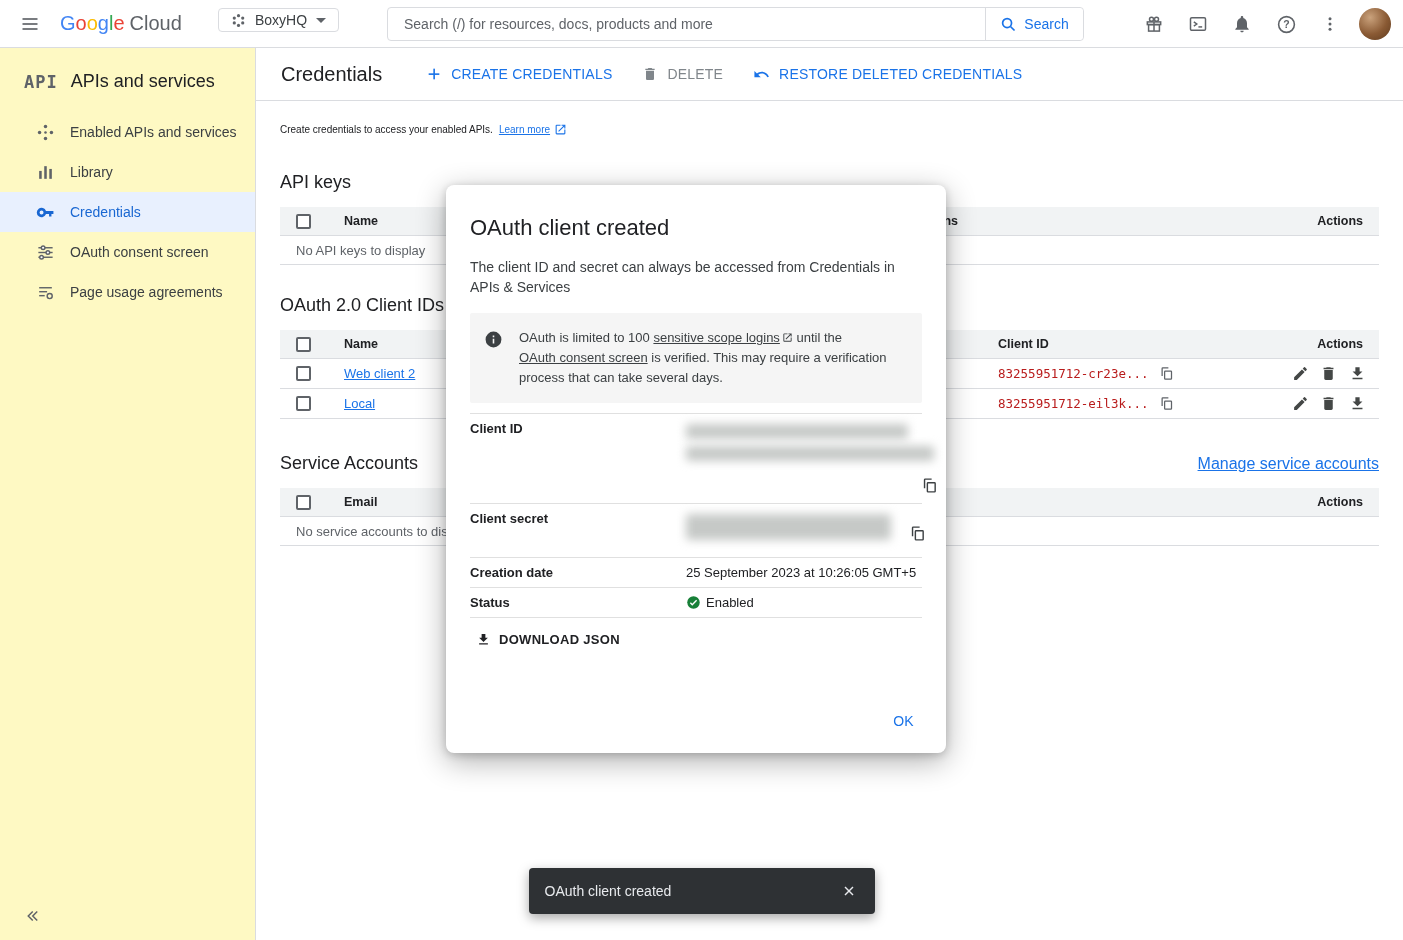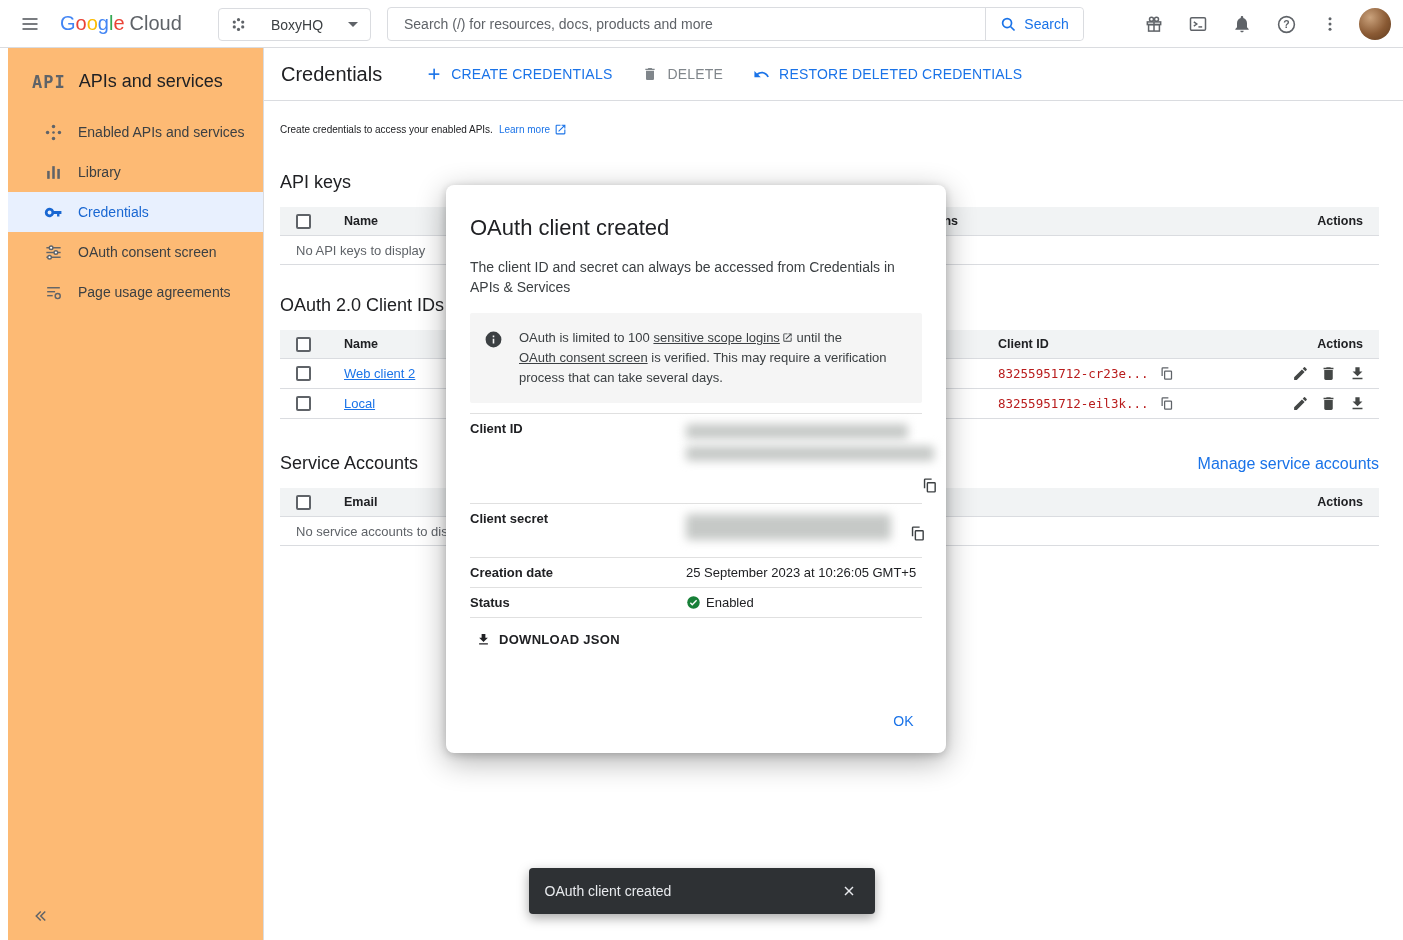--- a/index.html
+++ b/index.html
@@ -9,50 +9,50 @@
   button { font-family:inherit; }
   .iconbtn { background:none; border:none; cursor:pointer; color:#5f6368; display:flex; align-items:center; justify-content:center; }
 
   
   .topbar { position:absolute; top:0; left:0; right:0; height:48px; background:#fff; border-bottom:1px solid #dadce0; display:flex; align-items:center; z-index:10; }
   .hamburger { width:48px; height:48px; margin-left:6px; }
   .gc-logo { display:flex; align-items:baseline; font-size:20px; cursor:pointer; margin-left:6px; }
   .gl { font-weight:500; }
   .gl-blue{color:#4285F4} .gl-red{color:#EA4335} .gl-yellow{color:#FBBC05} .gl-green{color:#34A853}
   .gl-suffix { color:#5f6368; margin-left:5px; font-weight:400; }
-  .project-picker { position:absolute; left:218px; top:8px; height:33px; border:1px solid #dadce0; border-radius:4px; display:flex; align-items:center; padding:0 12px; gap:25px; cursor:pointer; background:#fff; }
+  .project-picker { position:absolute; left:218px; top:8px; height:24px; border:1px solid #dadce0; border-radius:4px; display:flex; align-items:center; padding:0 12px; gap:9px; cursor:pointer; background:#fff; }
   .proj-name { font-size:14px; color:#3c4043; font-weight:500; }
   .caret { width:0; height:0; border-left:5px solid transparent; border-right:5px solid transparent; border-top:5px solid #5f6368; }
   .searchwrap { position:absolute; left:387px; top:7px; width:697px; height:34px; border:1px solid #dadce0; border-radius:4px; display:flex; align-items:stretch; background:#fff; }
   .searchwrap input { flex:1; border:none; outline:none; padding:0 16px; font-size:14px; color:#3c4043; background:transparent; font-family:inherit; }
   .searchwrap input::placeholder { color:#5f6368; }
   .searchbtn { width:98px; border:none; border-left:1px solid #dadce0; background:#fff; color:#1a73e8; font-weight:500; font-size:14px; display:flex; align-items:center; justify-content:center; gap:7px; cursor:pointer; border-radius:0 4px 4px 0; }
   .topbar-right { position:absolute; right:6px; top:0; height:48px; display:flex; align-items:center; gap:2px; }
   .topbar-right .iconbtn { width:42px; height:42px; }
   .avatar { width:32px; height:32px; border-radius:50%; background:radial-gradient(circle at 35% 30%, #caa27c 0%, #8a5a34 55%, #5d3a1e 100%); margin:0 6px; border:none; cursor:pointer; }
 
   
-  .sidebar { position:absolute; top:48px; left:8px; bottom:0; width:256px; background:#fdba74; border-right:1px solid #dadce0; z-index:2; }
+  .sidebar { position:absolute; top:48px; left:0; bottom:0; width:256px; background:#fef9c3; border-right:1px solid #dadce0; z-index:2; }
   .sidebar-head { display:flex; align-items:center; gap:13px; padding:23px 0 20px 24px; }
   .api-glyph { font-family:"DejaVu Sans Mono",monospace; font-weight:bold; font-size:17px; color:#5f6368; letter-spacing:1px; }
   .sidebar-title { font-size:18px; color:#202124; font-weight:400; }
   .nav-item { display:flex; align-items:center; gap:15px; height:40px; padding-left:36px; font-size:14px; color:#3c4043; cursor:pointer; }
   .nav-item .nicon { width:19px; height:19px; color:#5f6368; flex:none; }
   .nav-item.selected { background:#e8f0fe; color:#1967d2; font-weight:500; }
   .nav-item.selected .nicon { color:#1967d2; }
   .collapse-btn { position:absolute; bottom:12px; left:20px; width:24px; height:24px; }
 
   
   .main { position:absolute; top:48px; left:256px; right:0; bottom:0; background:#fff; z-index:1; }
   .main-toolbar { display:flex; align-items:center; height:53px; padding-left:25px; border-bottom:1px solid #dadce0; gap:30px; }
   .page-title { font-size:20px; font-weight:400; color:#202124; margin-right:14px; }
   .textbtn { display:flex; align-items:center; gap:9px; border:none; background:none; font-size:14px; font-weight:500; letter-spacing:.2px; color:#1a73e8; cursor:pointer; }
   .textbtn.disabled { color:#80868b; cursor:default; }
   .intro { padding:22px 24px 6px; font-size:10px; color:#202124; display:flex; gap:6px; align-items:center; }
-  a.link { color:#1a73e8; cursor:pointer; display:inline-flex; align-items:center; gap:4px; }
+  a.link { color:#1a73e8; text-decoration:underline; cursor:pointer; display:inline-flex; align-items:center; gap:4px; }
   .section { padding:0 24px; }
   .section-title { font-size:18px; color:#202124; font-weight:400; margin:30px 0 14px; }
   .sec-head-row { display:flex; align-items:baseline; justify-content:space-between; margin:34px 0 14px; }
   .sec-head-row .section-title { margin:0; }
   .trow { display:flex; align-items:center; }
   .thead { background:#f1f3f4; height:29px; border-bottom:1px solid #dadce0; }
   .th { font-size:12.5px; font-weight:bold; color:#202124; }
   .tempty { height:29px; border-bottom:1px solid #dadce0; font-size:13px; color:#5f6368; padding-left:16px; }
   .tdata { height:30px; border-bottom:1px solid #dadce0; font-size:13px; }
   .col-check { width:44px; padding-left:16px; display:flex; }

